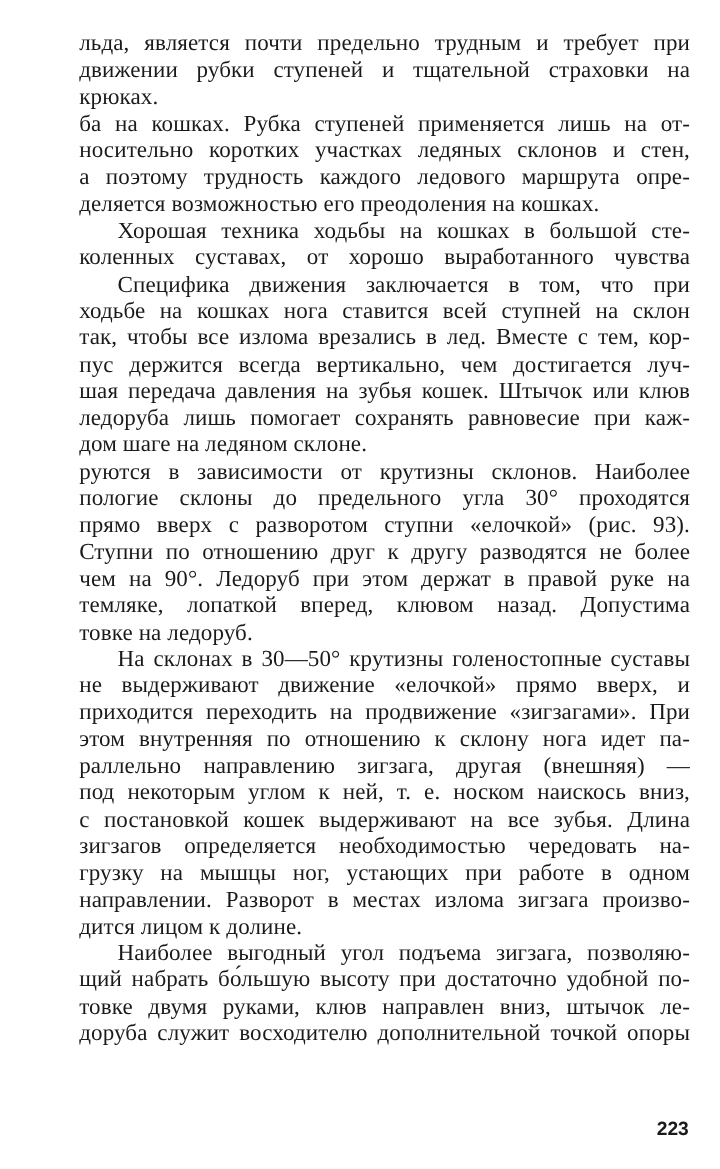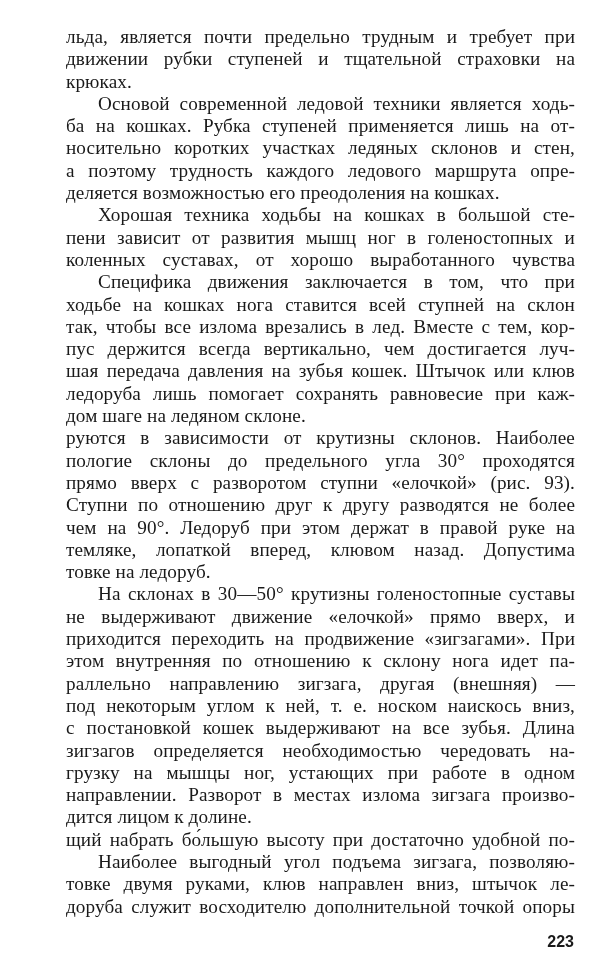--- a/index.html
+++ b/index.html
@@ -41,28 +41,26 @@
 </head>
 <body>
 
 <div class="page">
   <div class="text-block">
 
     <div class="line">льда, является почти предельно трудным и требует при</div>
     <div class="line">движении рубки ступеней и тщательной страховки на</div>
     <div class="line last">крюках.</div>
 
-    <div class="line ind-wrap">Основой современной ледовой техники является ходь-</div>
     <div class="line">ба на кошках. Рубка ступеней применяется лишь на от-</div>
     <div class="line">носительно коротких участках ледяных склонов и стен,</div>
     <div class="line">а поэтому трудность каждого ледового маршрута опре-</div>
     <div class="line last">деляется возможностью его преодоления на кошках.</div>
 
     <div class="line ind-wrap">Хорошая техника ходьбы на кошках в большой сте-</div>
-    <div class="line">пени зависит от развития мышц ног в голеностопных и</div>
     <div class="line">коленных суставах, от хорошо выработанного чувства</div>
 
     <div class="line ind-wrap">Специфика движения заключается в том, что при</div>
     <div class="line">ходьбе на кошках нога ставится всей ступней на склон</div>
     <div class="line">так, чтобы все излома врезались в лед. Вместе с тем, кор-</div>
     <div class="line">пус держится всегда вертикально, чем достигается луч-</div>
     <div class="line">шая передача давления на зубья кошек. Штычок или клюв</div>
     <div class="line">ледоруба лишь помогает сохранять равновесие при каж-</div>
     <div class="line last">дом шаге на ледяном склоне.</div>
 
@@ -79,21 +77,21 @@
     <div class="line">приходится переходить на продвижение «зигзагами». При</div>
     <div class="line">этом внутренняя по отношению к склону нога идет па-</div>
     <div class="line">раллельно направлению зигзага, другая (внешняя) —</div>
     <div class="line">под некоторым углом к ней, т. е. носком наискось вниз,</div>
     <div class="line">с постановкой кошек выдерживают на все зубья. Длина</div>
     <div class="line">зигзагов определяется необходимостью чередовать на-</div>
     <div class="line">грузку на мышцы ног, устающих при работе в одном</div>
     <div class="line">направлении. Разворот в местах излома зигзага произво-</div>
     <div class="line last">дится лицом к долине.</div>
 
+    <div class="line ind-wrap">Наиболее выгодный угол подъема зигзага, позволяю-</div>
     <div class="line">щий набрать бо́льшую высоту при достаточно удобной по-</div>
-    <div class="line ind-wrap">Наиболее выгодный угол подъема зигзага, позволяю-</div>
     <div class="line">товке двумя руками, клюв направлен вниз, штычок ле-</div>
     <div class="line">доруба служит восходителю дополнительной точкой опоры</div>
 
   </div>
 
   <div class="page-number">223</div>
 </div>
 
 </body></html>

